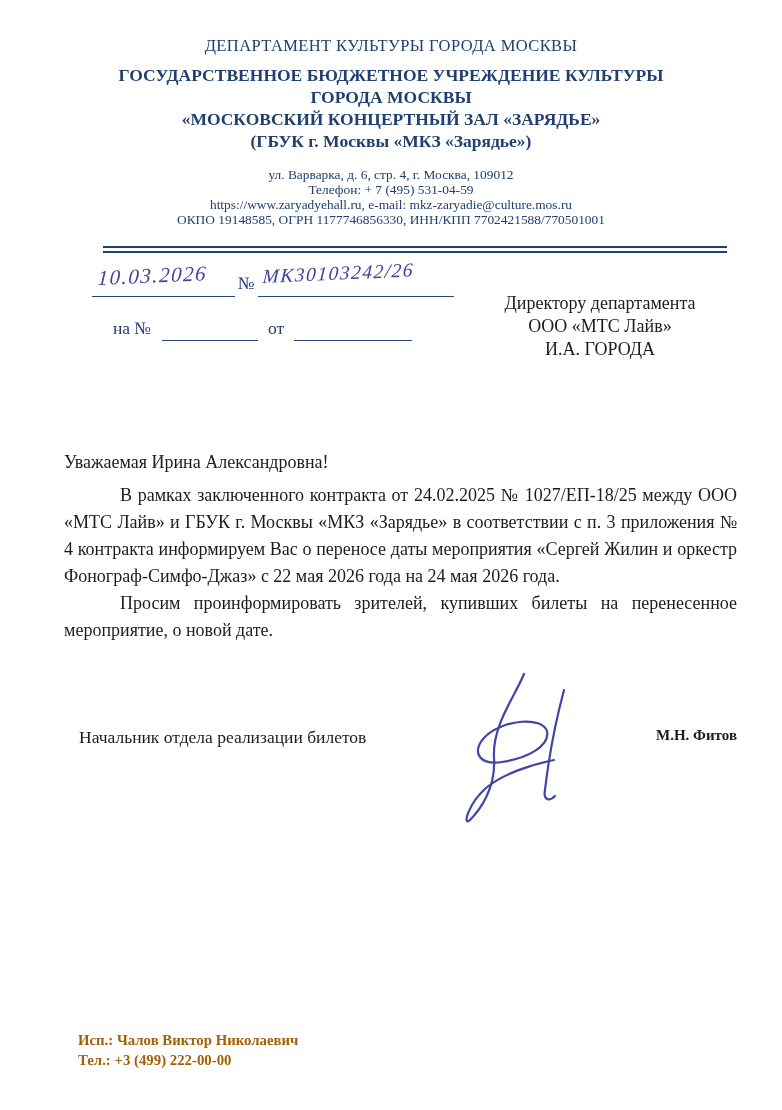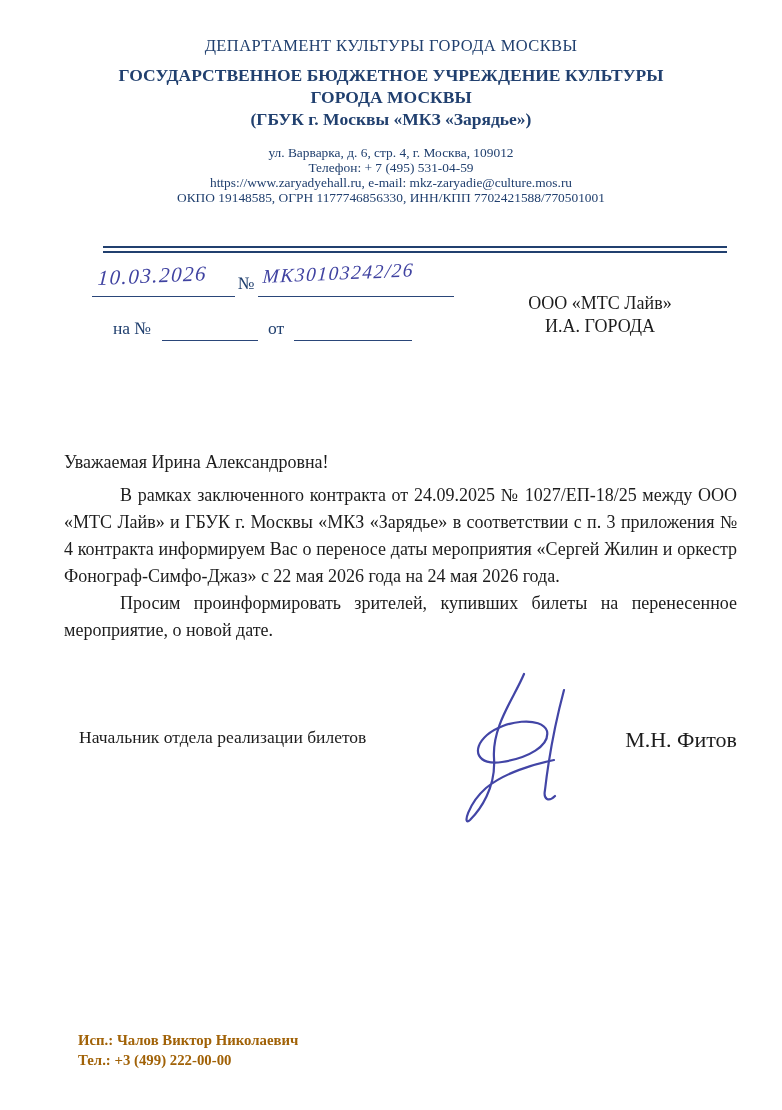--- a/index.html
+++ b/index.html
@@ -38,35 +38,36 @@
   .addressee{
     position:absolute;top:292px;left:468px;width:264px;
     text-align:center;font-size:18px;line-height:23px;color:#1c1c1c;
   }
   
   .salutation{position:absolute;top:452px;left:64px;width:673px;text-align:left;font-size:18px;}
   .bodytext{position:absolute;top:482px;left:64px;width:673px;font-size:18px;line-height:27px;text-align:justify;}
   .bodytext p{margin:0;text-indent:56px;}
   
   .sig-title{position:absolute;top:727px;left:79px;font-size:17.5px;}
-  .sig-name{position:absolute;top:727px;left:600px;width:137px;text-align:right;font-size:22px;}
+  .sig-name{position:absolute;top:727px;left:600px;width:137px;text-align:right;font-size:15px;font-weight:bold;}
   .sig-ink{position:absolute;top:658px;left:452px;}
   
   .footer{position:absolute;top:1031px;left:78px;font-size:14.8px;line-height:19.5px;color:#a16207;font-weight:bold;}
 </style>
 </head>
 <body>
 
 <div id="page">
 
   <div class="letterhead">
     <div class="dept">ДЕПАРТАМЕНТ КУЛЬТУРЫ ГОРОДА МОСКВЫ</div>
     <div class="org">
       <div>ГОСУДАРСТВЕННОЕ БЮДЖЕТНОЕ УЧРЕЖДЕНИЕ КУЛЬТУРЫ</div>
       <div>ГОРОДА МОСКВЫ</div>
+      <div>«МОСКОВСКИЙ КОНЦЕРТНЫЙ ЗАЛ «ЗАРЯДЬЕ»</div>
       <div>(ГБУК г. Москвы «МКЗ «Зарядье»)</div>
     </div>
     <div class="contact">
       <div>ул. Варварка, д. 6, стр. 4, г. Москва, 109012</div>
       <div>Телефон: + 7 (495) 531-04-59</div>
       <div>https://www.zaryadyehall.ru, e-mail: mkz-zaryadie@culture.mos.ru</div>
       <div>ОКПО 19148585, ОГРН 1177746856330, ИНН/КПП 7702421588/770501001</div>
     </div>
   </div>
 
@@ -78,27 +79,28 @@
   <div class="ref-label navy" style="top:273px;left:238px;">№</div>
   <div style="position:absolute;top:266px;left:262px;font-size:19.5px;" class="hand">МК30103242/26</div>
   <div class="u" style="top:296px;left:258px;width:196px;"></div>
 
   <div class="ref-label navy" style="top:318px;left:113px;">на №</div>
   <div class="u" style="top:340px;left:162px;width:96px;"></div>
   <div class="ref-label navy" style="top:318px;left:268px;">от</div>
   <div class="u" style="top:340px;left:294px;width:118px;"></div>
 
   <div class="addressee">
+    <div>Директору департамента</div>
     <div>ООО «МТС Лайв»</div>
     <div>И.А. ГОРОДА</div>
   </div>
 
   <div class="salutation">Уважаемая Ирина Александровна!</div>
   <div class="bodytext">
-    <p>В рамках заключенного контракта от 24.09.2025 № 1027/ЕП-18/25 между ООО «МТС Лайв» и ГБУК г. Москвы «МКЗ «Зарядье» в соответствии с п. 3 приложения № 4 контракта информируем Вас о переносе даты мероприятия «Сергей Жилин и оркестр Фонограф-Симфо-Джаз» с 22 мая 2026 года на 24 мая 2026 года.</p>
+    <p>В рамках заключенного контракта от 24.02.2025 № 1027/ЕП-18/25 между ООО «МТС Лайв» и ГБУК г. Москвы «МКЗ «Зарядье» в соответствии с п. 3 приложения № 4 контракта информируем Вас о переносе даты мероприятия «Сергей Жилин и оркестр Фонограф-Симфо-Джаз» с 22 мая 2026 года на 24 мая 2026 года.</p>
     <p>Просим проинформировать зрителей, купивших билеты на перенесенное мероприятие, о новой дате.</p>
   </div>
 
   <div class="sig-title">Начальник отдела реализации билетов</div>
 
   <svg class="sig-ink" width="135" height="180" viewBox="0 0 135 180">
     <g fill="none" stroke="#4245a6" stroke-width="2.2" stroke-linecap="round">
       <path d="M72 16 C62 40, 40 68, 42 100 C44 130, 28 152, 18 162 C10 169, 16 146, 34 130 C52 115, 82 106, 102 102"></path>
       <path d="M95 73 C90 58, 52 62, 35 77 C18 92, 26 108, 50 104 C76 100, 98 88, 95 73"></path>
       <path d="M112 32 C104 62, 97 97, 93 132 C91 142, 97 144, 103 138"></path>

